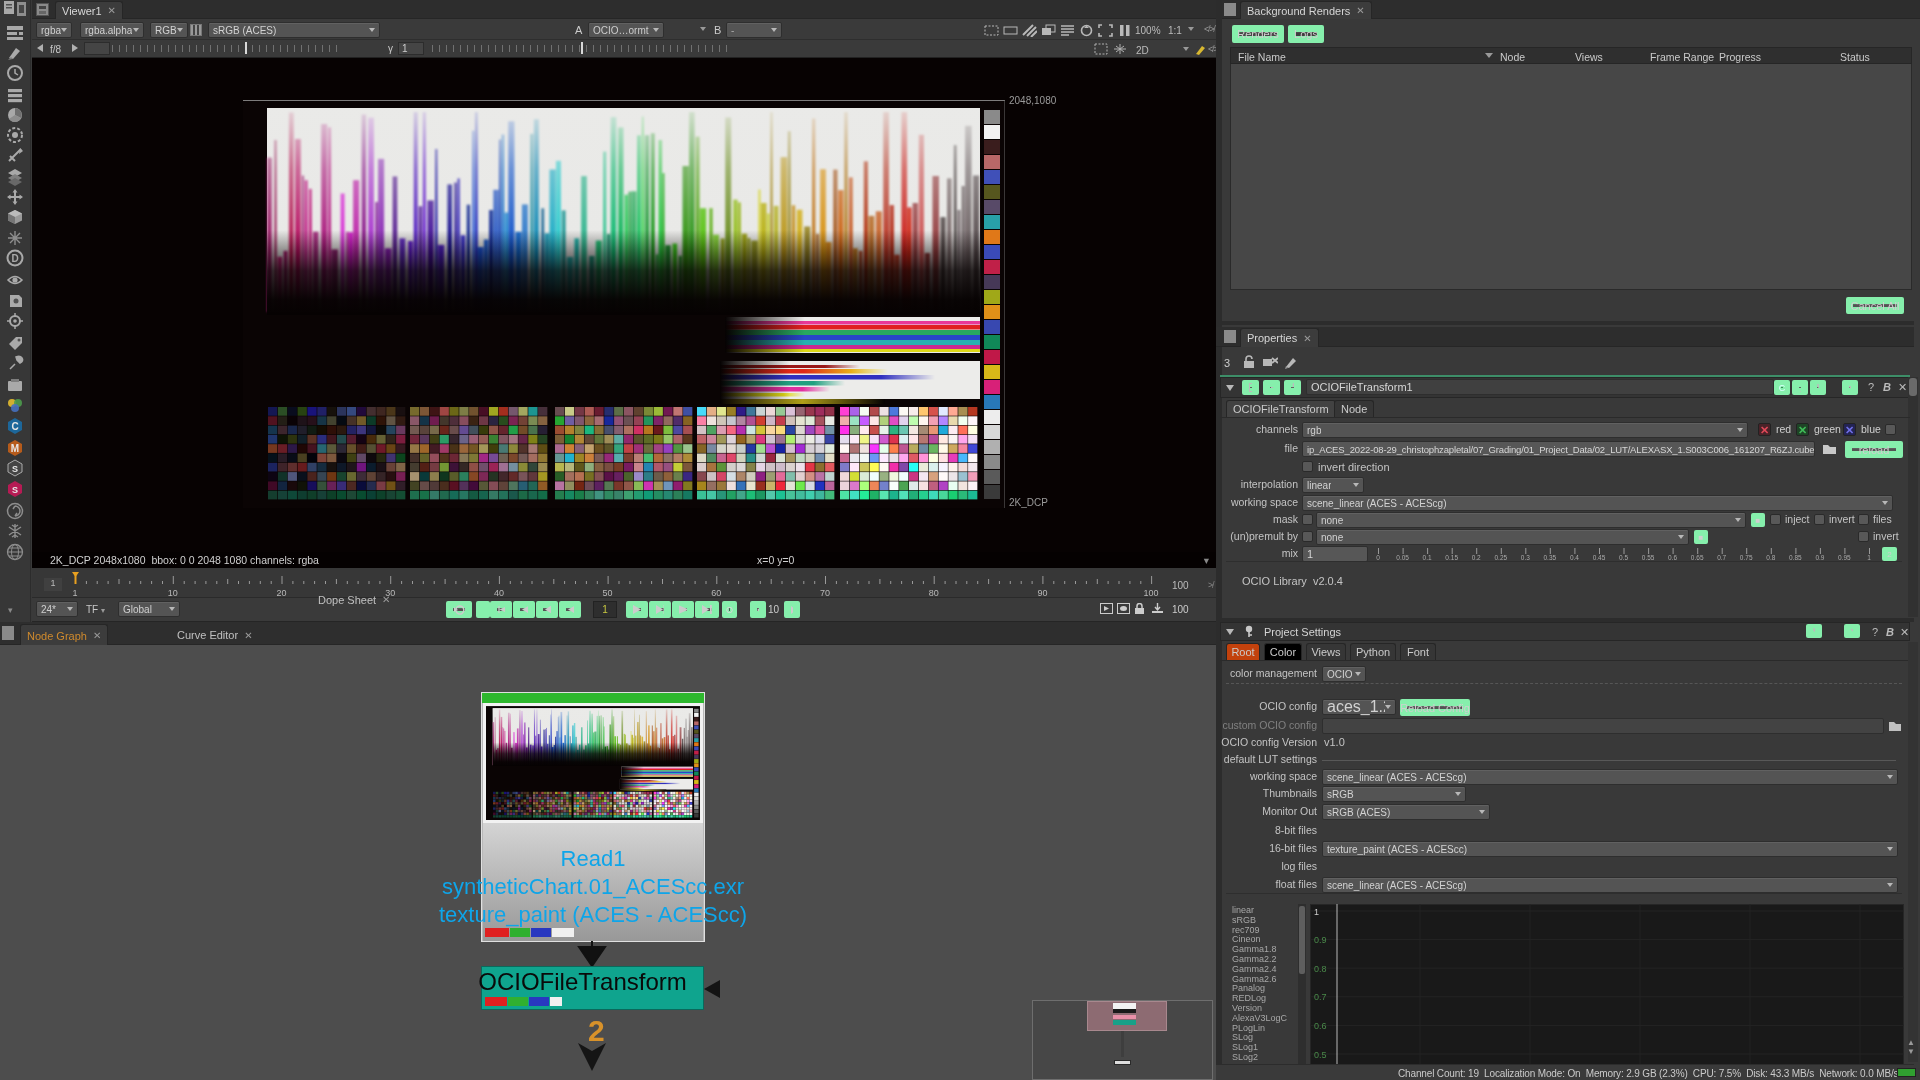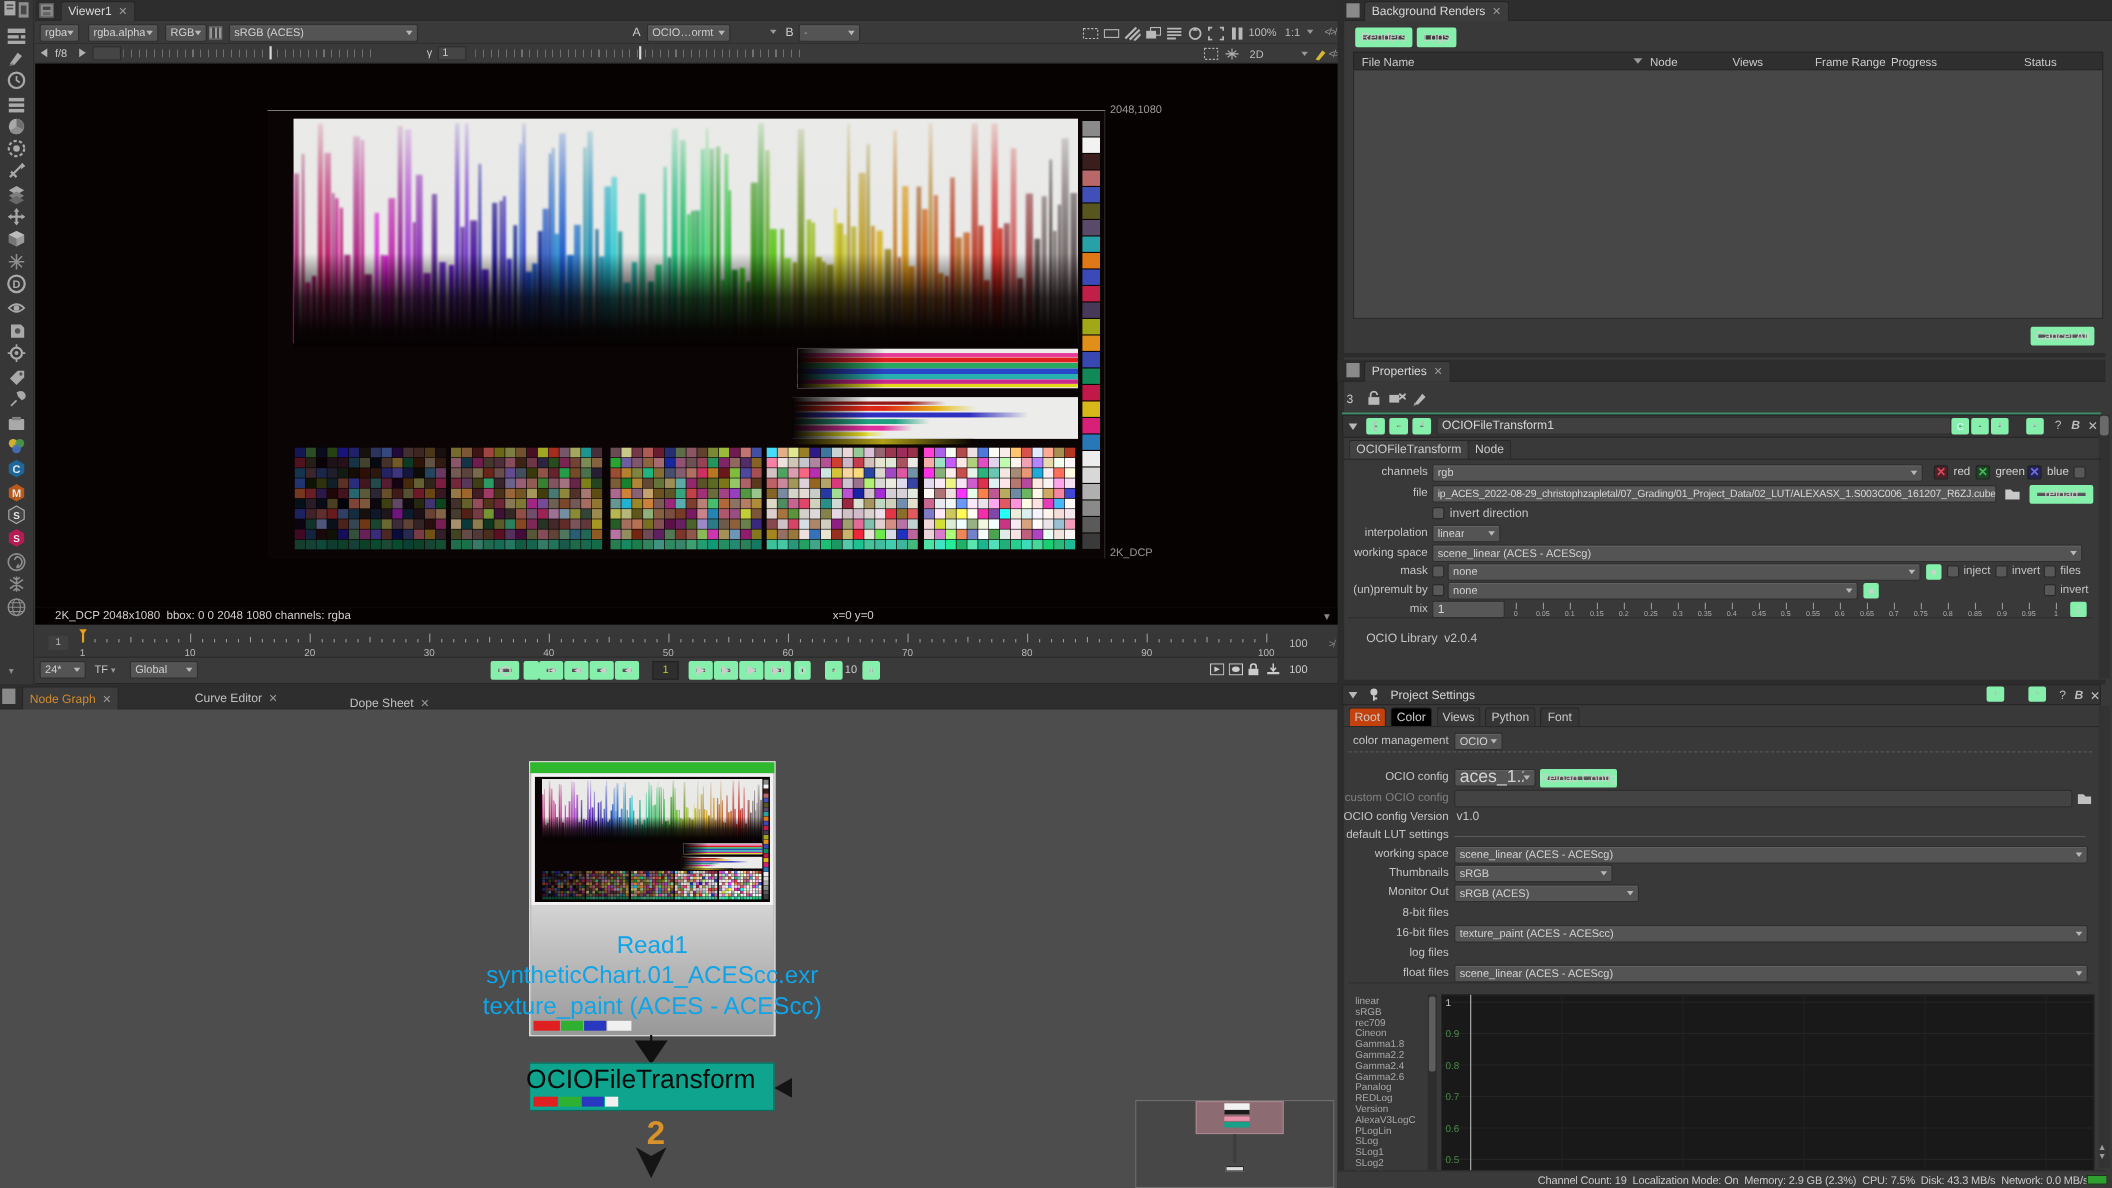--- a/index.html
+++ b/index.html
@@ -2334,21 +2334,21 @@
         <path d="M1 8 H12 V10 H1 Z" fill="#ccc"></path>
       </svg></div>
     <div class="abs" style="left:1172px;top:604px;color:#ccc;font-size:10px">100</div>
     <div class="tabbar" style="left:0;top:622px;width:1216px;height:23px;background:#2e2e2e;border-bottom:1px solid #262626"></div>
     <div class="abs" style="left:2px;top:626px;width:12px;height:14px;background:#8a8a8a"></div>
     <div class="tab" style="left:20px;top:624px;height:22px;background:#3c3c3c">
       <span style="color:#cf8a2d">Node Graph</span>
       <span class="x">✕</span>
     </div>
     <div class="abs" style="left:171px;top:624px;height:22px;display:flex;align-items:center;padding:0 6px;color:#c0c0c0">Curve Editor<span class="x">✕</span></div>
-    <div class="abs" style="left:312px;top:624px;height:22px;display:flex;align-items:flex-end;padding:0 6px;color:#c0c0c0">Dope Sheet<span class="x">✕</span></div>
+    <div class="abs" style="left:312px;top:594px;height:22px;display:flex;align-items:flex-start;padding:0 6px;color:#c0c0c0">Dope Sheet<span class="x">✕</span></div>
     <div class="abs" style="left:0;top:645px;width:1216px;height:435px;background:#4d4d4d"></div>
     <div class="abs" style="left:481px;top:692px;width:224px;height:250px;background:#b8b8b8;border:1px solid #e0e0e0"></div>
     <div class="abs" style="left:482px;top:693px;width:222px;height:10px;background:#2eb82e"></div>
     <div class="abs" style="left:483px;top:703px;width:220px;height:120px;background:#f2f2f2"></div>
     <svg class="abs" style="left:486px;top:706px" width="214" height="114" viewBox="0 0 762 408" preserveAspectRatio="none">
       <use href="#chartsym"></use>
     </svg>
     <div class="abs" style="left:483px;top:823px;width:220px;height:118px;background:linear-gradient(#d4d4d4,#989898)"></div>
     <div class="abs" style="left:593px;top:845px;width:0;height:0;transform:translateX(-50%);"></div>
     <div class="abs" style="left:0;top:0;width:0;height:0"></div>

